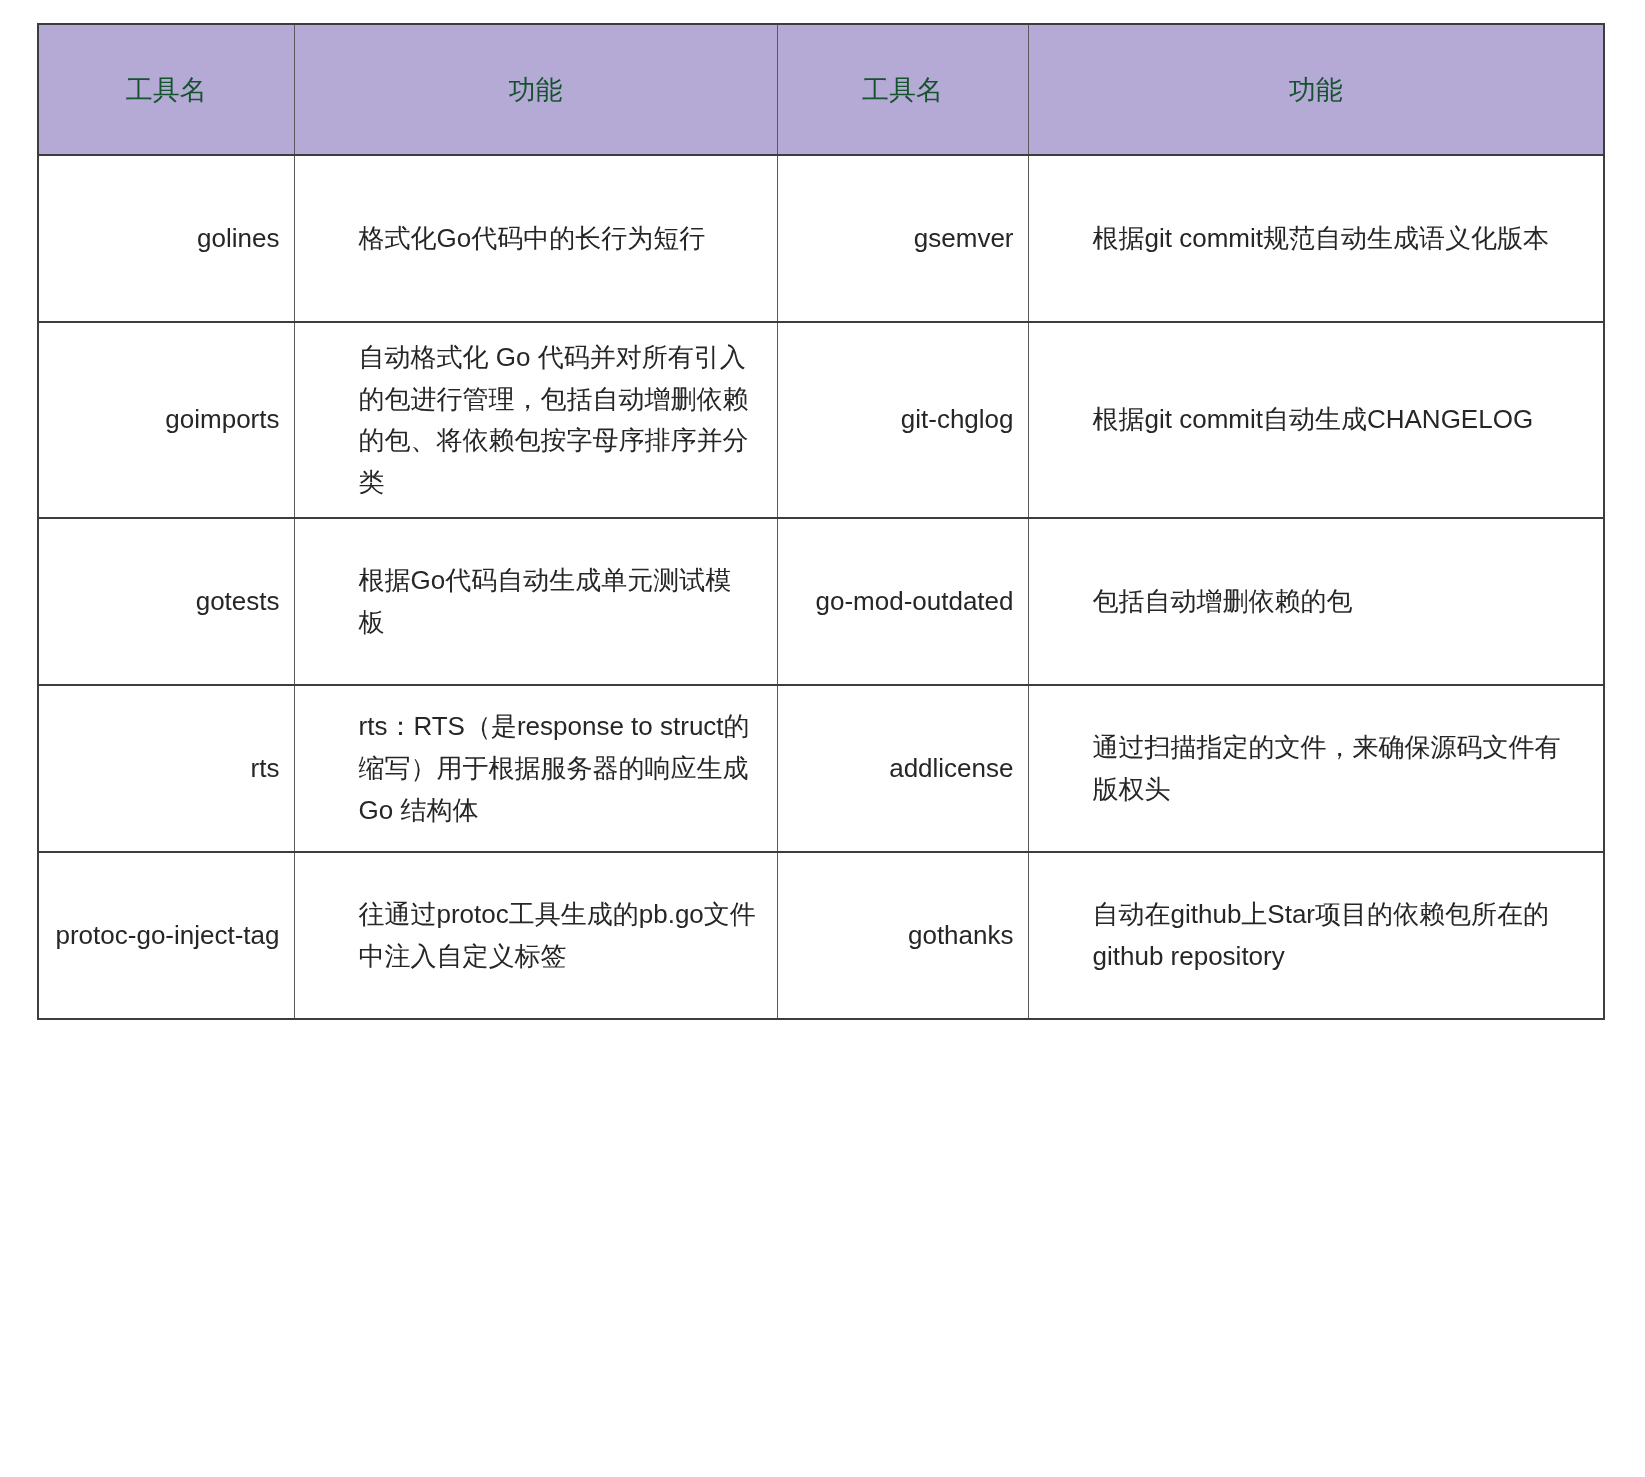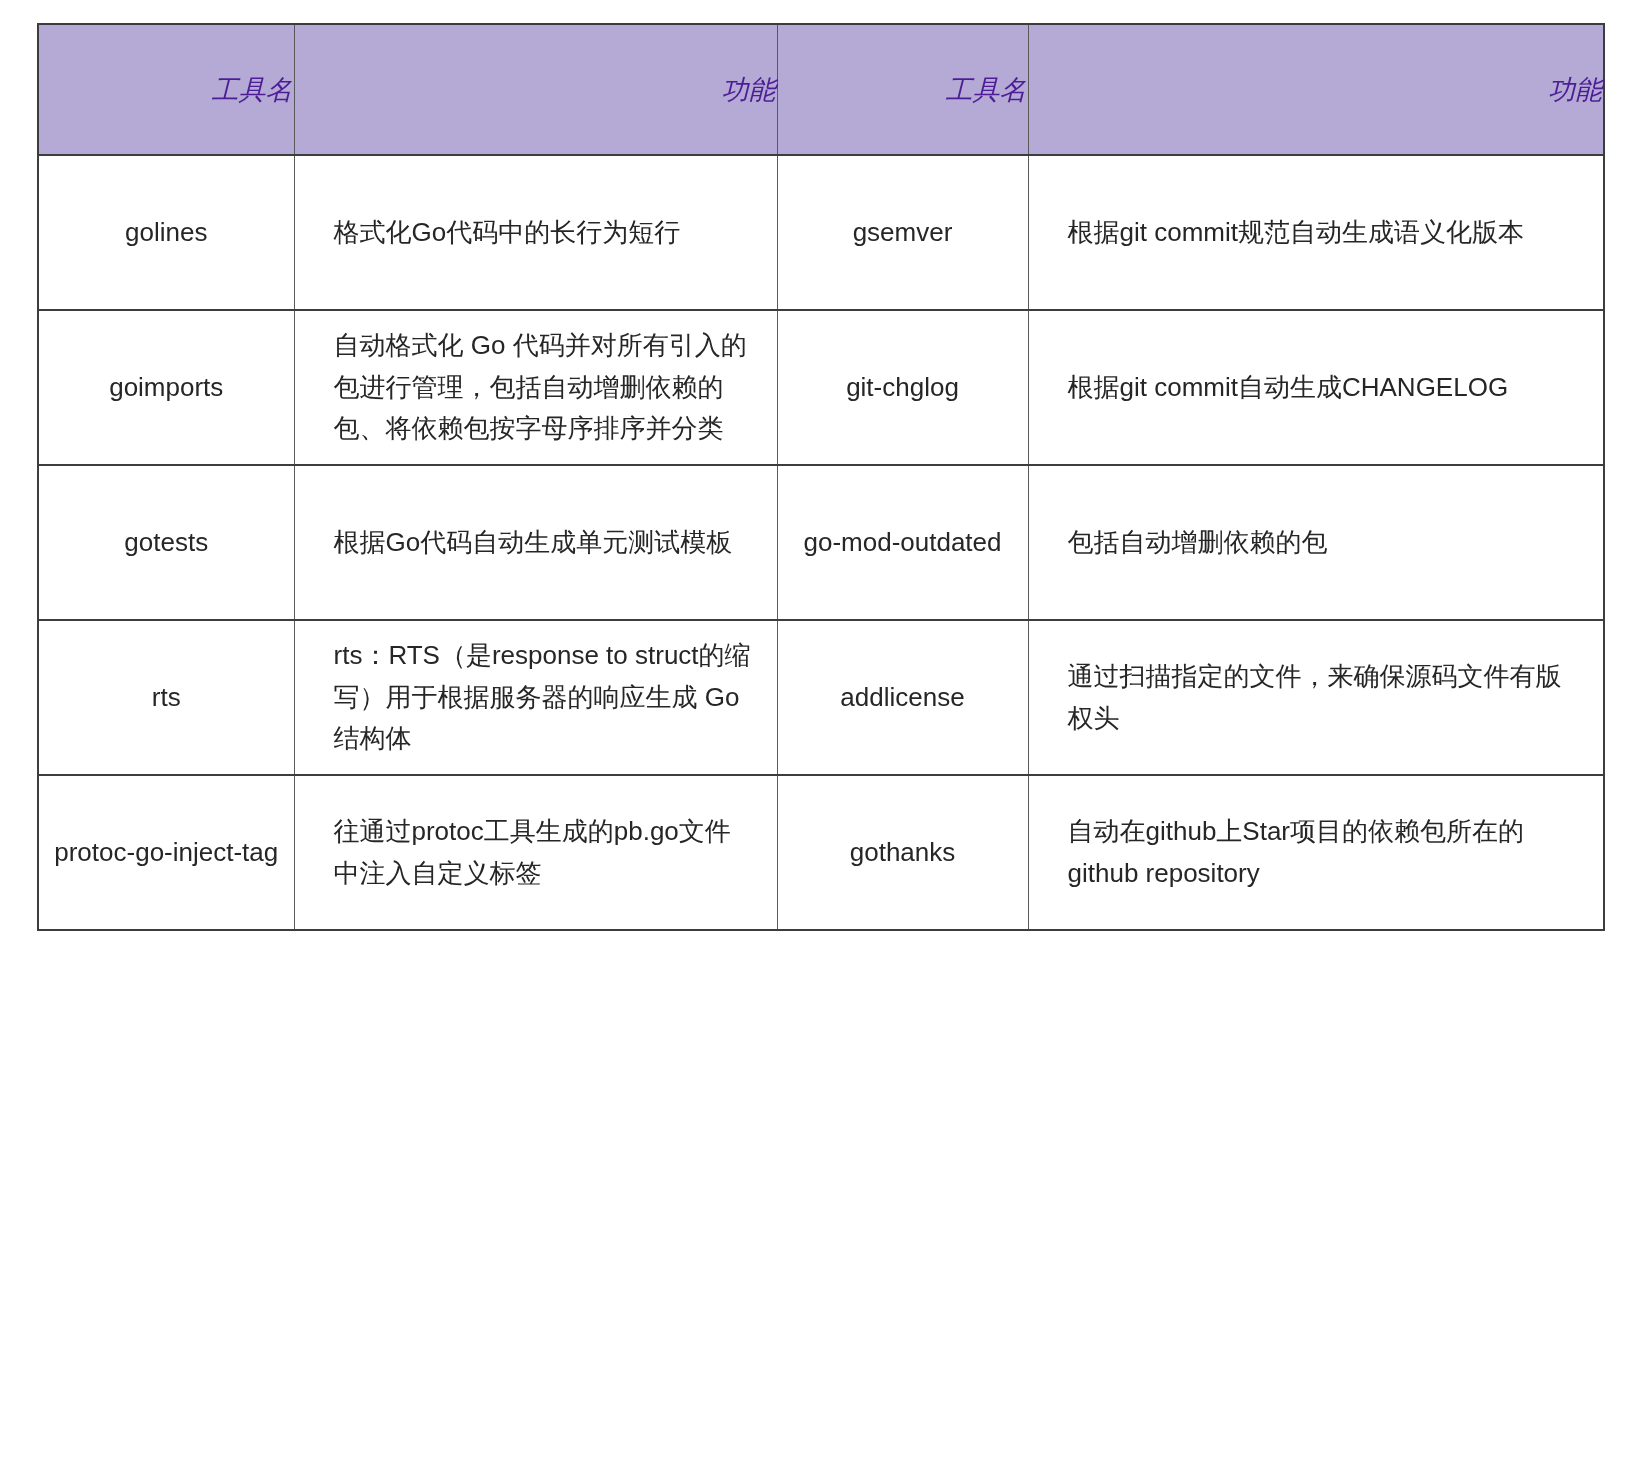--- a/index.html
+++ b/index.html
@@ -33,43 +33,42 @@
     border: 2px solid #3d3d3d;
   }
   table.tools-table th, table.tools-table td {
     border-top-width: 2px;
     border-bottom-width: 2px;
     border-top-color: #3d3d3d;
     border-bottom-color: #3d3d3d;
   }
   thead th {
     background: #b5a9d6;
-    color: #4c1d95;
+    color: #14532d;
     font-weight: normal;
     font-size: 27px;
     height: 127px;
-    text-align: right;
+    text-align: center;
     vertical-align: middle;
-    font-style: italic;
   }
   tbody td {
     font-size: 26px;
     line-height: 1.6;
     vertical-align: middle;
     height: 125px;
     background: #ffffff;
   }
   td.tool-cell {
-    text-align: center;
-    padding: 2px 14px;
+    text-align: right;
+    padding: 20px 14px;
     word-wrap: break-word;
   }
   td.desc-cell {
     text-align: left;
-    padding: 14px 20px 14px 39px;
+    padding: 14px 20px 14px 64px;
   }
   col.c-tool1 { width: 256px; }
   col.c-desc1 { width: 483px; }
   col.c-tool2 { width: 251px; }
   col.c-desc2 { width: 576px; }
 </style>
 </head>
 <body>
 
 <div class="page">

